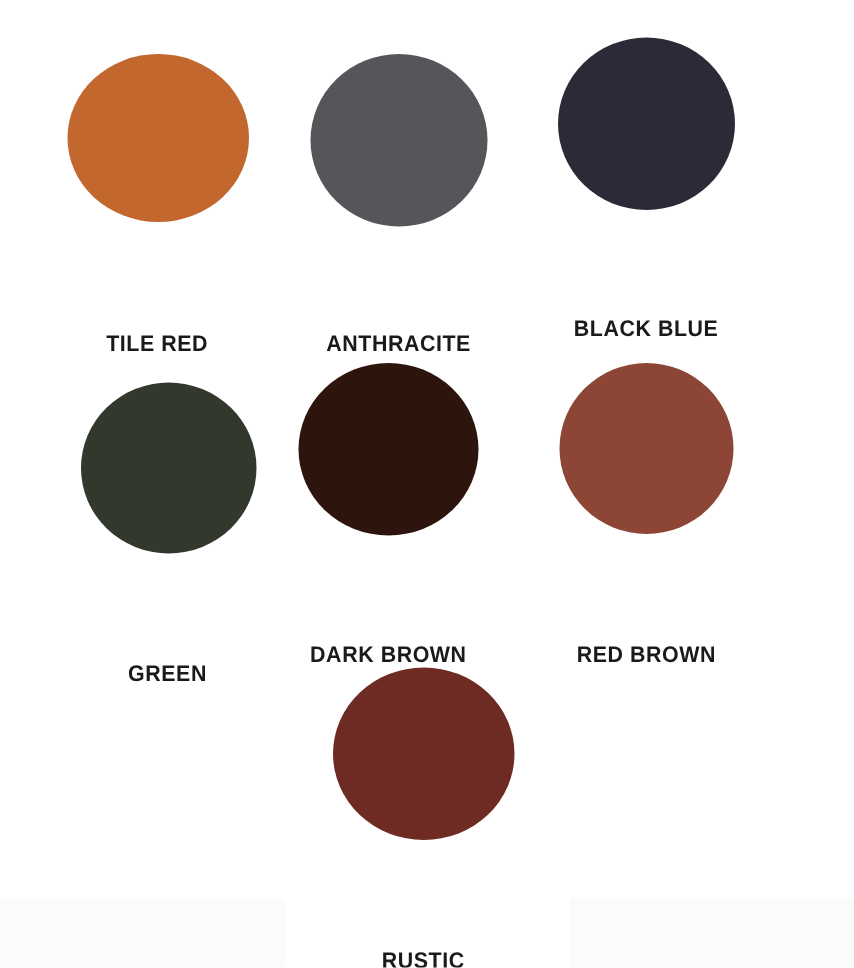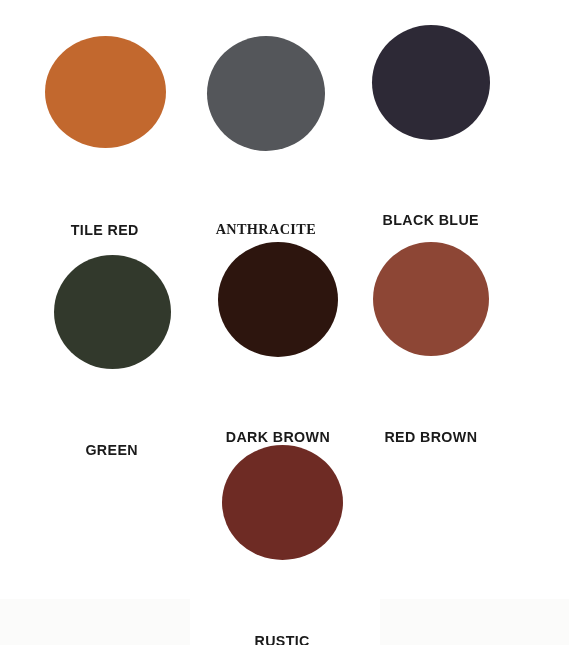--- a/index.html
+++ b/index.html
@@ -68,33 +68,33 @@
 <div id="palette-canvas">
 
   <div class="seam-panel seam-left"></div>
   <div class="seam-panel seam-right"></div>
 
   <div id="swatch-layer">
       <div class="swatch" style="left: 44.5px; top: 36px; width: 121px;">
         <div class="swatch-circle" style="width: 121px; height: 112px; background: rgb(194, 104, 46);"></div>
         <div class="swatch-label" style="margin-top: 28px; color: rgb(26, 26, 26);">TILE RED</div>
       </div>
-      <div class="swatch" style="left: 207px; top: 35.5px; width: 118px; font-family: Liberation Serif, serif;">
+      <div class="swatch" style="left: 207px; top: 35.5px; width: 118px;">
         <div class="swatch-circle" style="width: 118px; height: 115px; background: rgb(84, 86, 90);"></div>
         <div class="swatch-label" style="margin-top: 25.5px; color: rgb(26, 26, 26);">ANTHRACITE</div>
       </div>
       <div class="swatch" style="left: 372px; top: 25px; width: 118px;">
         <div class="swatch-circle" style="width: 118px; height: 115px; background: rgb(45, 41, 54);"></div>
         <div class="swatch-label" style="margin-top: 25.5px; color: rgb(26, 26, 26);">BLACK BLUE</div>
       </div>
       <div class="swatch" style="left: 53.5px; top: 255px; width: 117px;">
         <div class="swatch-circle" style="width: 117px; height: 114px; background: rgb(50, 57, 44);"></div>
         <div class="swatch-label" style="margin-top: 27px; color: rgb(26, 26, 26);">GREEN</div>
       </div>
-      <div class="swatch" style="left: 218px; top: 241.5px; width: 120px;">
+      <div class="swatch" style="left: 199px; top: 241.5px; width: 120px;">
         <div class="swatch-circle" style="width: 120px; height: 115px; background: rgb(45, 21, 14);"></div>
         <div class="swatch-label" style="margin-top: 26.5px; color: rgb(26, 26, 26);">DARK BROWN</div>
       </div>
       <div class="swatch" style="left: 373px; top: 242px; width: 116px;">
         <div class="swatch-circle" style="width: 116px; height: 114px; background: rgb(141, 70, 53);"></div>
         <div class="swatch-label" style="margin-top: 27px; color: rgb(26, 26, 26);">RED BROWN</div>
       </div>
       <div class="swatch" style="left: 221.5px; top: 445px; width: 121px;">
         <div class="swatch-circle" style="width: 121px; height: 115px; background: rgb(110, 43, 36);"></div>
         <div class="swatch-label" style="margin-top: 26.5px; color: rgb(26, 26, 26);">RUSTIC</div>

